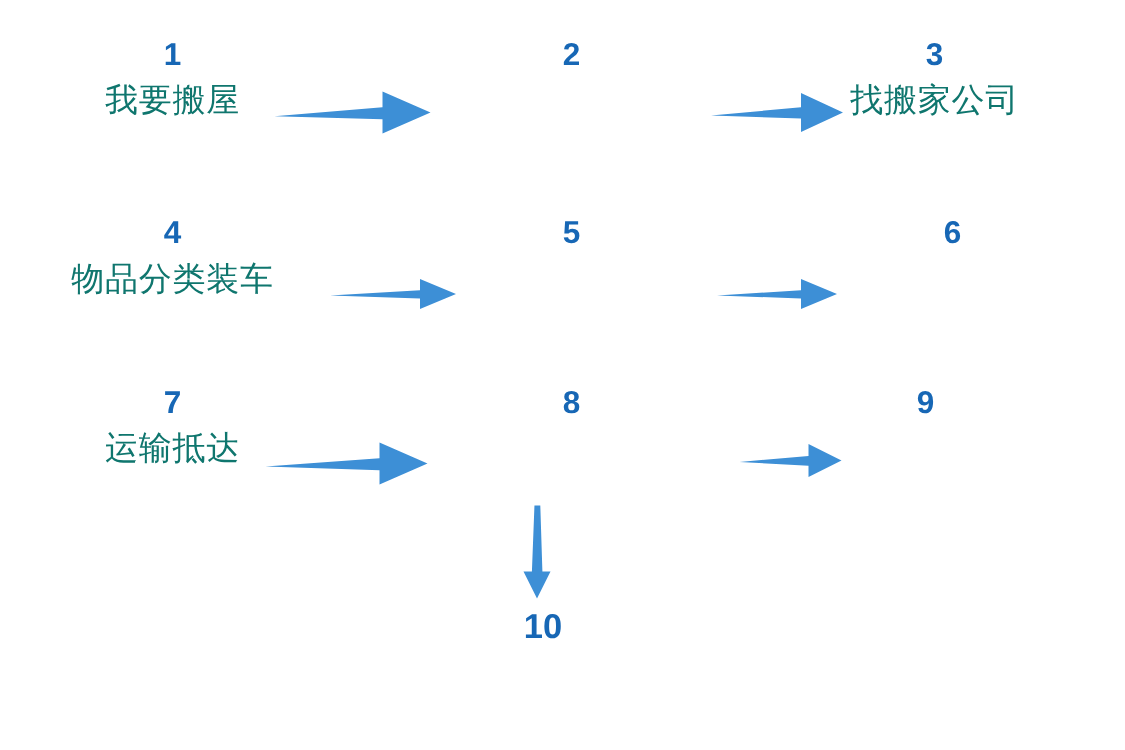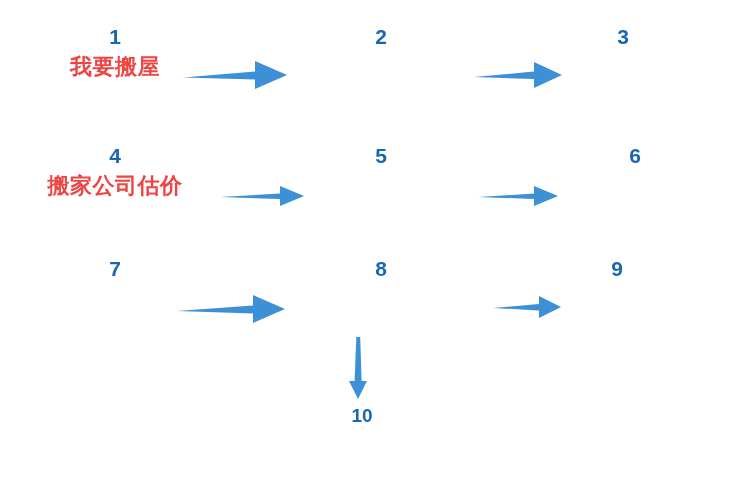--- a/index.html
+++ b/index.html
@@ -30,30 +30,30 @@
   .node-number {
     font-size: 21px;
     font-weight: bold;
     color: #1767b5;
     line-height: 1;
     margin-bottom: 8px;
     letter-spacing: 0px;
   }
   .node-label {
     font-size: 22px;
-    font-weight: bold;
-    color: #ef4444;
+    font-weight: normal;
+    color: #0f766e;
     line-height: 1.05;
     letter-spacing: 0.5px;
     text-align: center;
   }
 
   
   .node.final .node-number {
-    font-size: 19px;
+    font-size: 23px;
     margin-bottom: 10px;
   }
   .node.final .node-label {
     font-size: 32px;
     letter-spacing: 2px;
   }
 
   
   .arrow {
     position: absolute;
@@ -85,25 +85,26 @@
   </div>
 
   <div class="arrow" style="left:518px; top:75px;">
     <svg width="92" height="32" viewBox="0 0 92 32" xmlns="http://www.w3.org/2000/svg">
       <path d="M2 18 L62 12.5 L62 3 L90 16 L62 29 L62 20 Z" fill="#3d8fd6"></path>
     </svg>
   </div>
 
   <div class="node" style="left:623px; top:26px;">
     <div class="node-number">3</div>
+    <div class="node-label">找搬家公司</div>
   </div>
 
   <div class="node" style="left:115px; top:145px;">
     <div class="node-number">4</div>
-    <div class="node-label">搬家公司估价</div>
+    <div class="node-label">物品分类装车</div>
   </div>
 
   <div class="arrow" style="left:262px; top:196px;">
     <svg width="88" height="24" viewBox="0 0 88 24" xmlns="http://www.w3.org/2000/svg">
       <path d="M2 13 L62 9.5 L62 2 L86 12 L62 22 L62 15 Z" fill="#3d8fd6"></path>
     </svg>
   </div>
 
   <div class="node" style="left:381px; top:145px;">
     <div class="node-number">5</div>
@@ -114,20 +115,21 @@
       <path d="M2 13 L58 9.5 L58 2 L82 12 L58 22 L58 15 Z" fill="#3d8fd6"></path>
     </svg>
   </div>
 
   <div class="node" style="left:635px; top:145px;">
     <div class="node-number">6</div>
   </div>
 
   <div class="node" style="left:115px; top:258px;">
     <div class="node-number">7</div>
+    <div class="node-label">运输抵达</div>
   </div>
 
   <div class="arrow" style="left:231px; top:309px;">
     <svg width="112" height="32" viewBox="0 0 112 32" xmlns="http://www.w3.org/2000/svg">
       <path d="M2 18 L78 12.5 L78 2 L110 16 L78 30 L78 20.5 Z" fill="#3d8fd6"></path>
     </svg>
   </div>
 
   <div class="node" style="left:381px; top:258px;">
     <div class="node-number">8</div>

